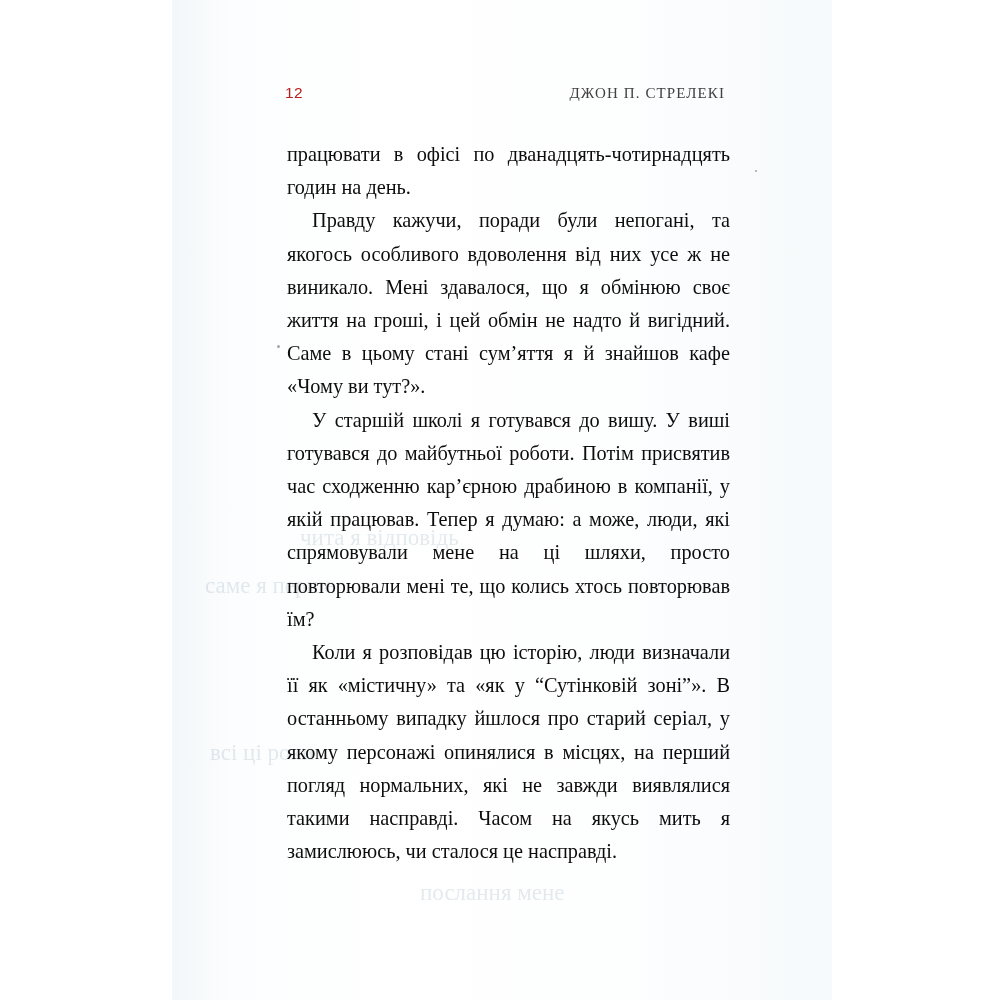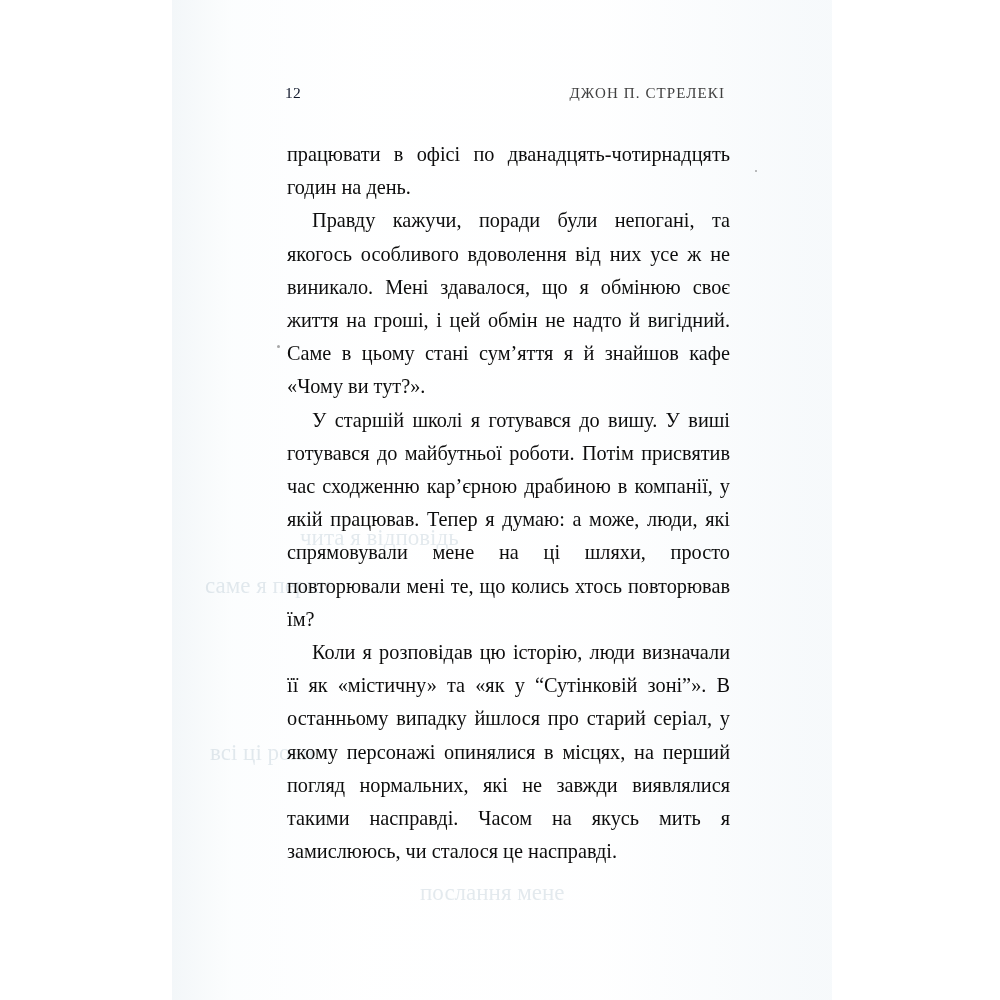--- a/index.html
+++ b/index.html
@@ -53,22 +53,22 @@
     top: 84px;
     width: 440px;
     display: flex;
     align-items: baseline;
     justify-content: space-between;
   }
 
   .folio {
     font-size: 15.5px;
     letter-spacing: 0.3px;
-    color: #0f172a;
-    font-family: Liberation Serif, serif;
+    color: #b91c1c;
+    font-family: Liberation Sans, sans-serif;
   }
 
   .book-title {
     font-size: 15px;
     letter-spacing: 1.1px;
     color: #404040;
     font-family: "Liberation Serif", serif;
     white-space: nowrap;
   }
 

